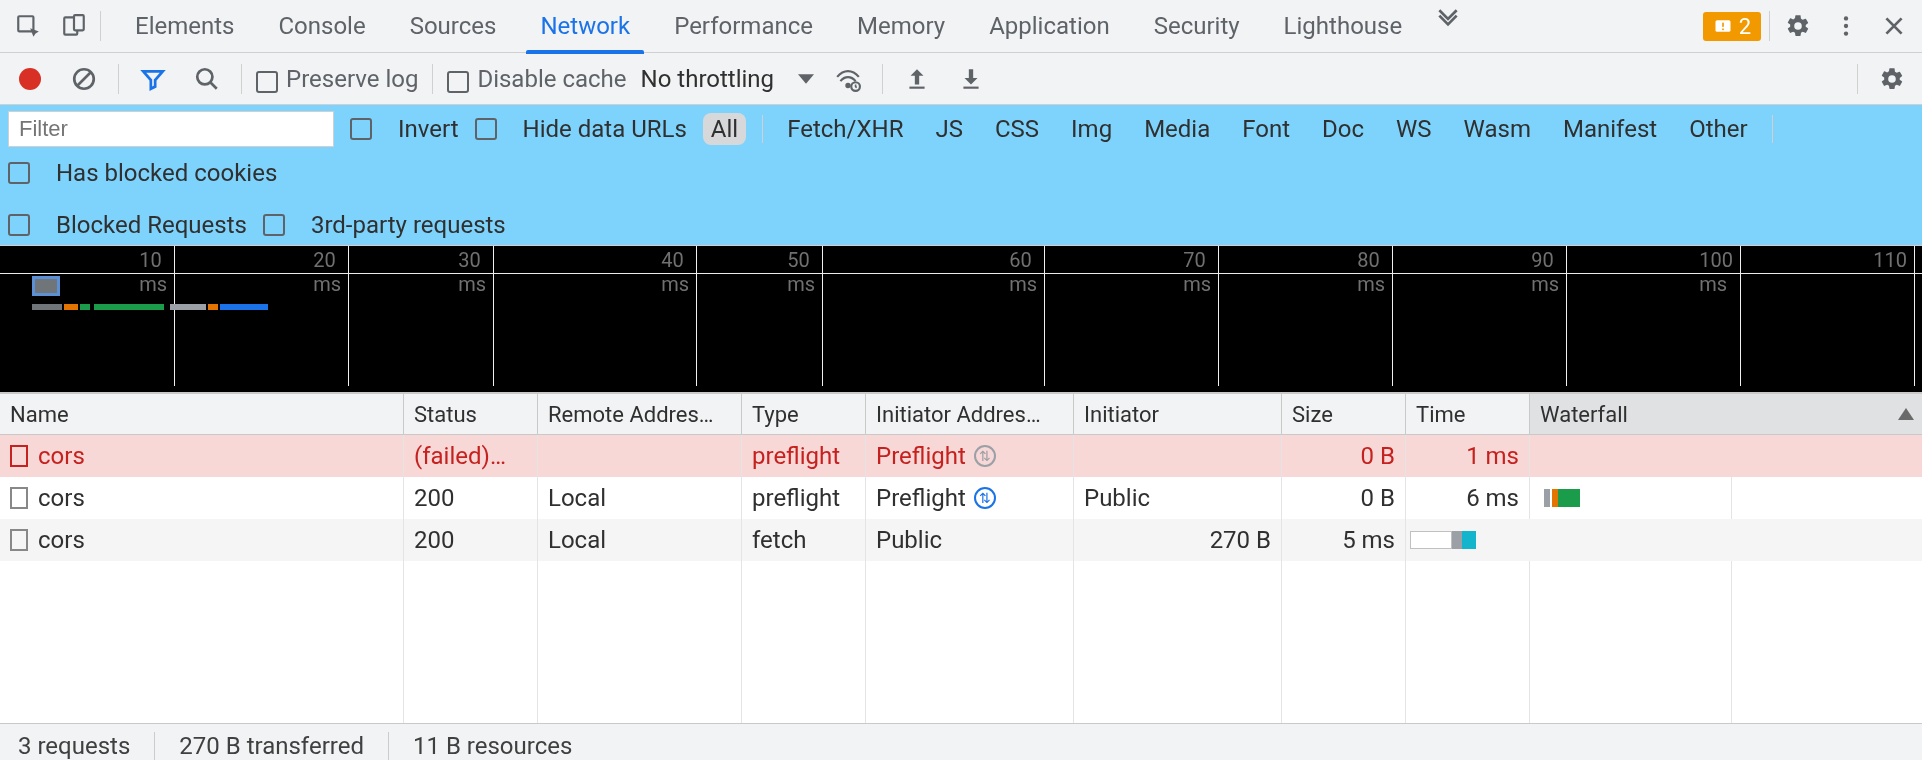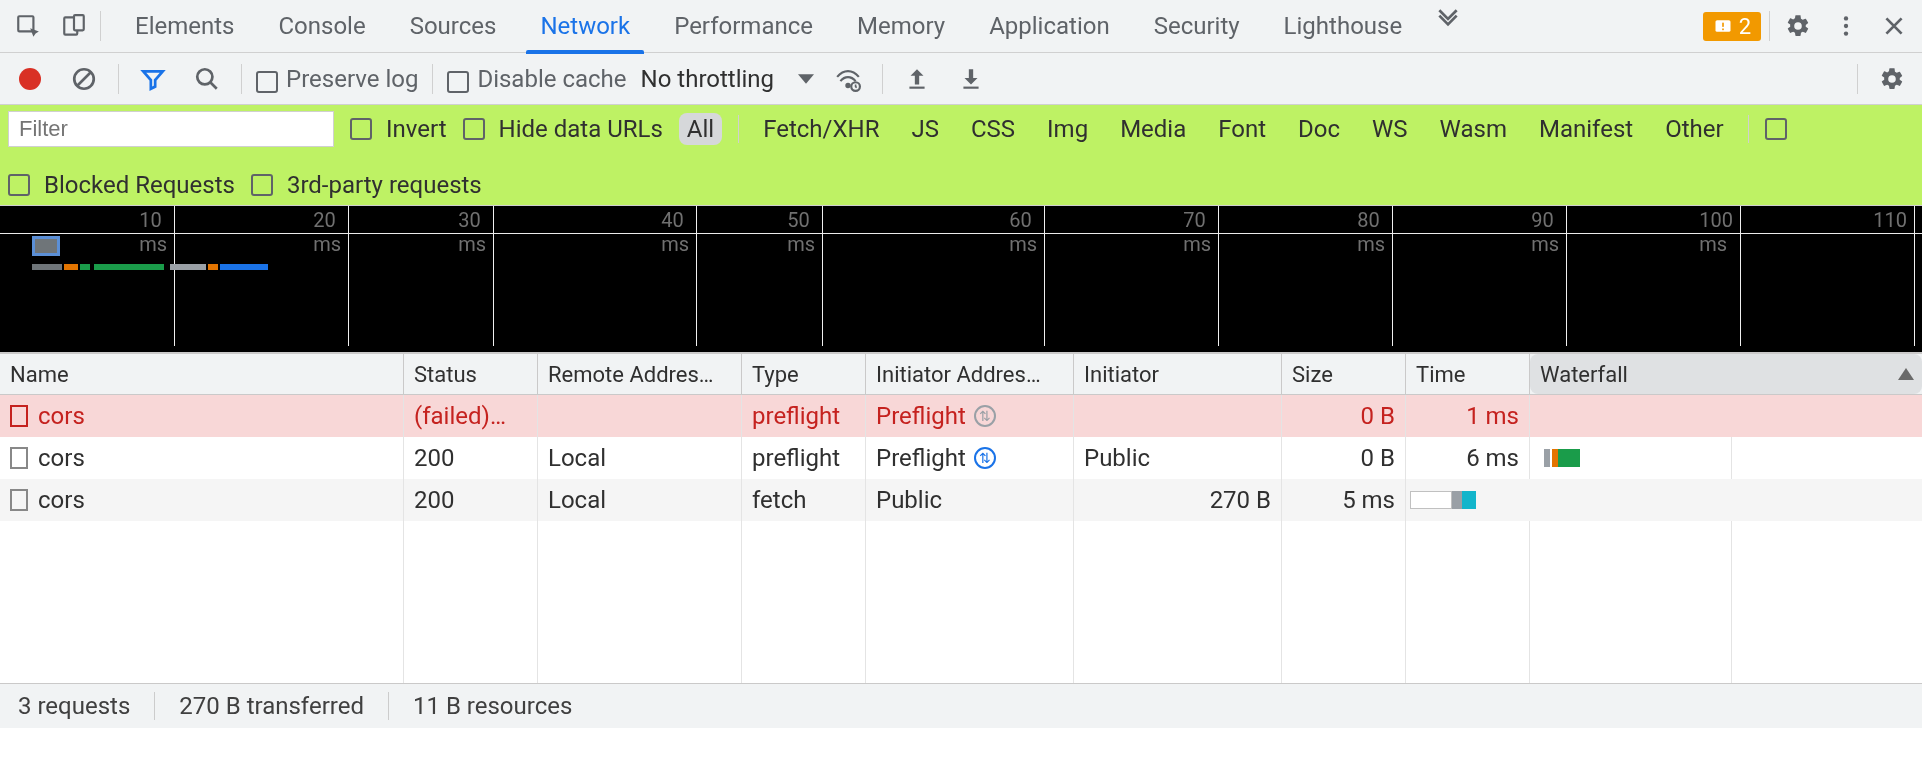--- a/index.html
+++ b/index.html
@@ -85,21 +85,21 @@
   }
   .throttle-select {
     display: flex; align-items: center; gap: 24px;
     color: #303030; cursor: pointer;
   }
   .throttle-select svg { width: 16px; height: 16px; color: #5f6368; }
 
   
   .filterbar {
     border-bottom: 1px solid #d0d0d0;
-    background: #bef264;
+    background: #7dd3fc;
     padding: 6px 8px;
     display: flex; flex-wrap: wrap; align-items: center; gap: 16px;
     row-gap: 12px;
   }
   .filter-input {
     width: 326px; height: 36px;
     background: #ffffff;
     border: 1px solid #d0d0d0;
     padding: 0 10px;
     font-size: 22px;
@@ -110,21 +110,21 @@
     padding: 2px 8px;
     border-radius: 8px;
     cursor: pointer;
   }
   .filter-pill.active {
     background: #d6d8da;
   }
   .filter-div {
     width: 1px; height: 28px; background: #d0d0d0;
   }
-  .filterbar label { display: flex; align-items: center; gap: 14px; cursor: pointer; }
+  .filterbar label { display: flex; align-items: center; gap: 26px; cursor: pointer; }
 
   
   .overview {
     height: 147px;
     border-bottom: 1px solid #cac9c9;
     position: relative;
     background: #000000;
   }
   .overview .ticks {
     position: relative; height: 28px; border-bottom: 1px solid #eaeaea;
@@ -385,20 +385,21 @@
   <span class="filter-pill">Media</span>
   <span class="filter-pill">Font</span>
   <span class="filter-pill">Doc</span>
   <span class="filter-pill">WS</span>
   <span class="filter-pill">Wasm</span>
   <span class="filter-pill">Manifest</span>
   <span class="filter-pill">Other</span>
   <span class="filter-div"></span>
   <label>
       <span class="chk"></span>
+      <span>Has blocked cookies</span>
     </label>
 
   <div style="flex-basis:100%; height:0;"></div>
   <label>
       <span class="chk"></span>
       <span>Blocked Requests</span>
     </label>
   <label>
       <span class="chk"></span>
       <span>3rd-party requests</span>
@@ -454,21 +455,21 @@
 <div class="grid">
   <div class="grid-header">
     <div class="cell">Name</div>
     <div class="cell">Status</div>
     <div class="cell">Remote Addres…</div>
     <div class="cell">Type</div>
     <div class="cell">Initiator Addres…</div>
     <div class="cell">Initiator</div>
     <div class="cell">Size</div>
     <div class="cell">Time</div>
-    <div class="cell waterfall" style="grid-column: span 2; border-radius: 8px;">
+    <div class="cell waterfall" style="grid-column: span 2;">
       <span>Waterfall</span>
       <span class="sort-tri"></span>
     </div>
   </div>
 
   <div class="grid-body-area">
     <div class="grid-columns-bg">
         <div></div>
         <div></div>
         <div></div>

